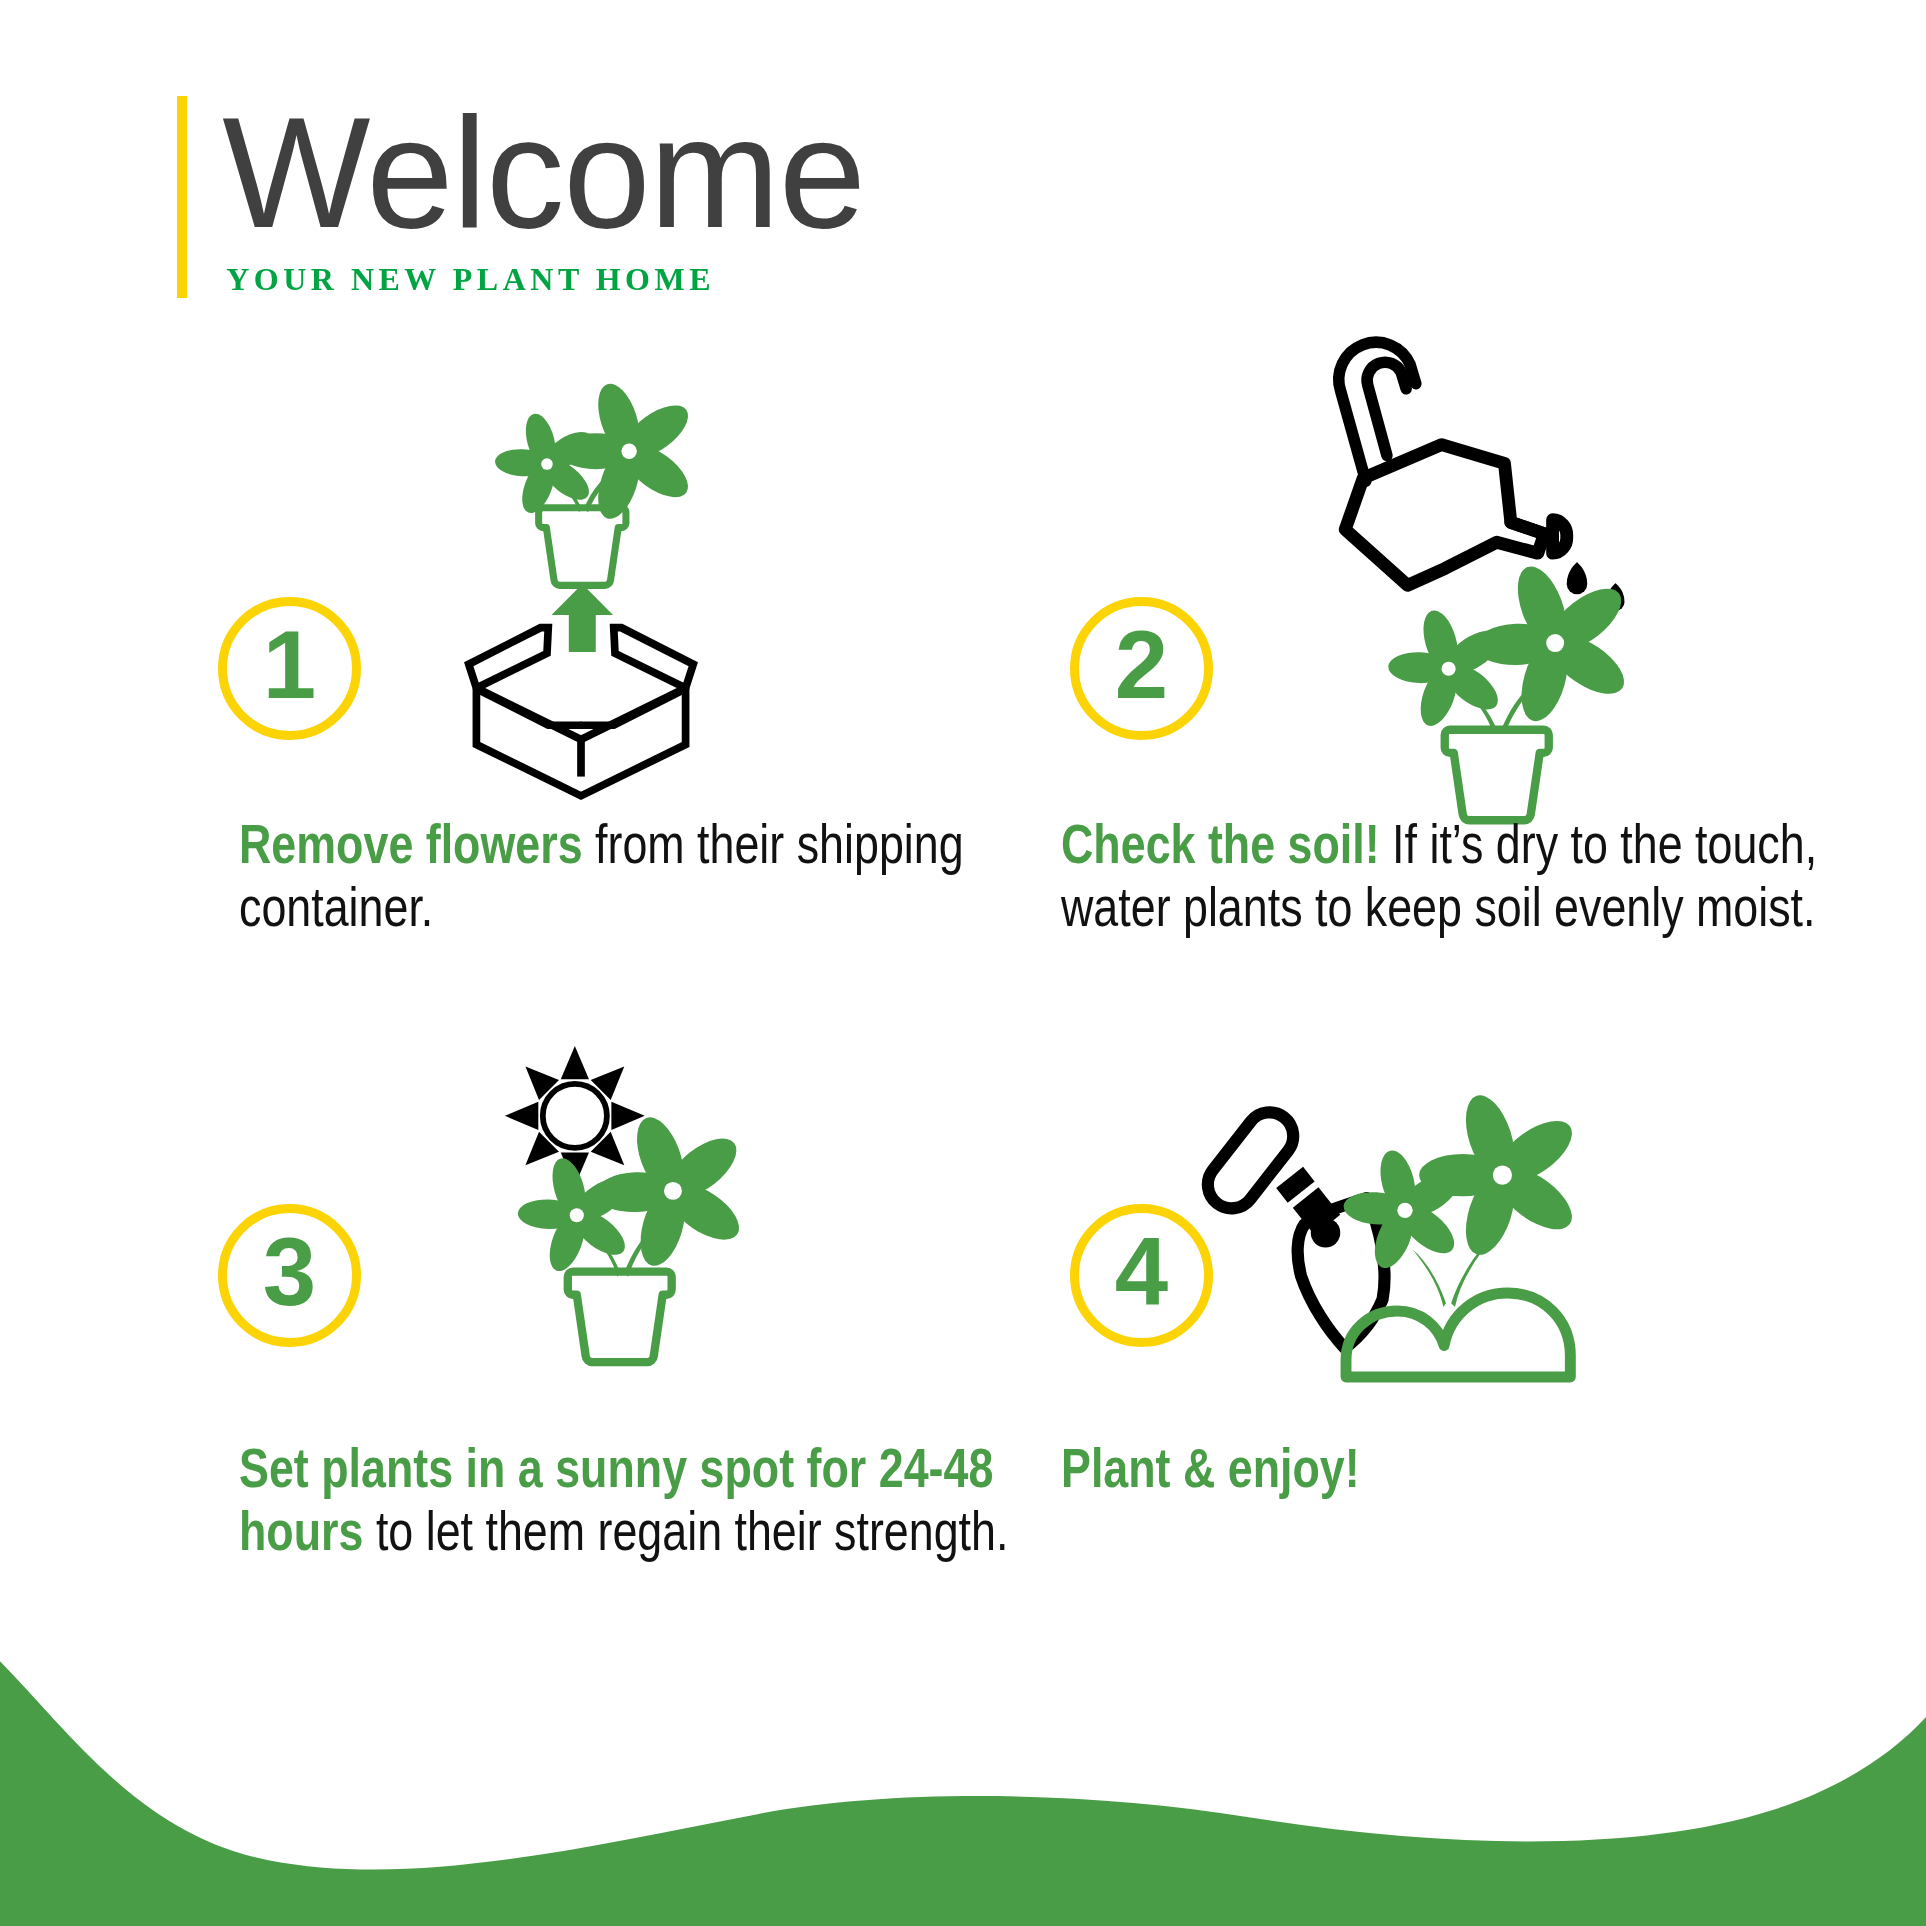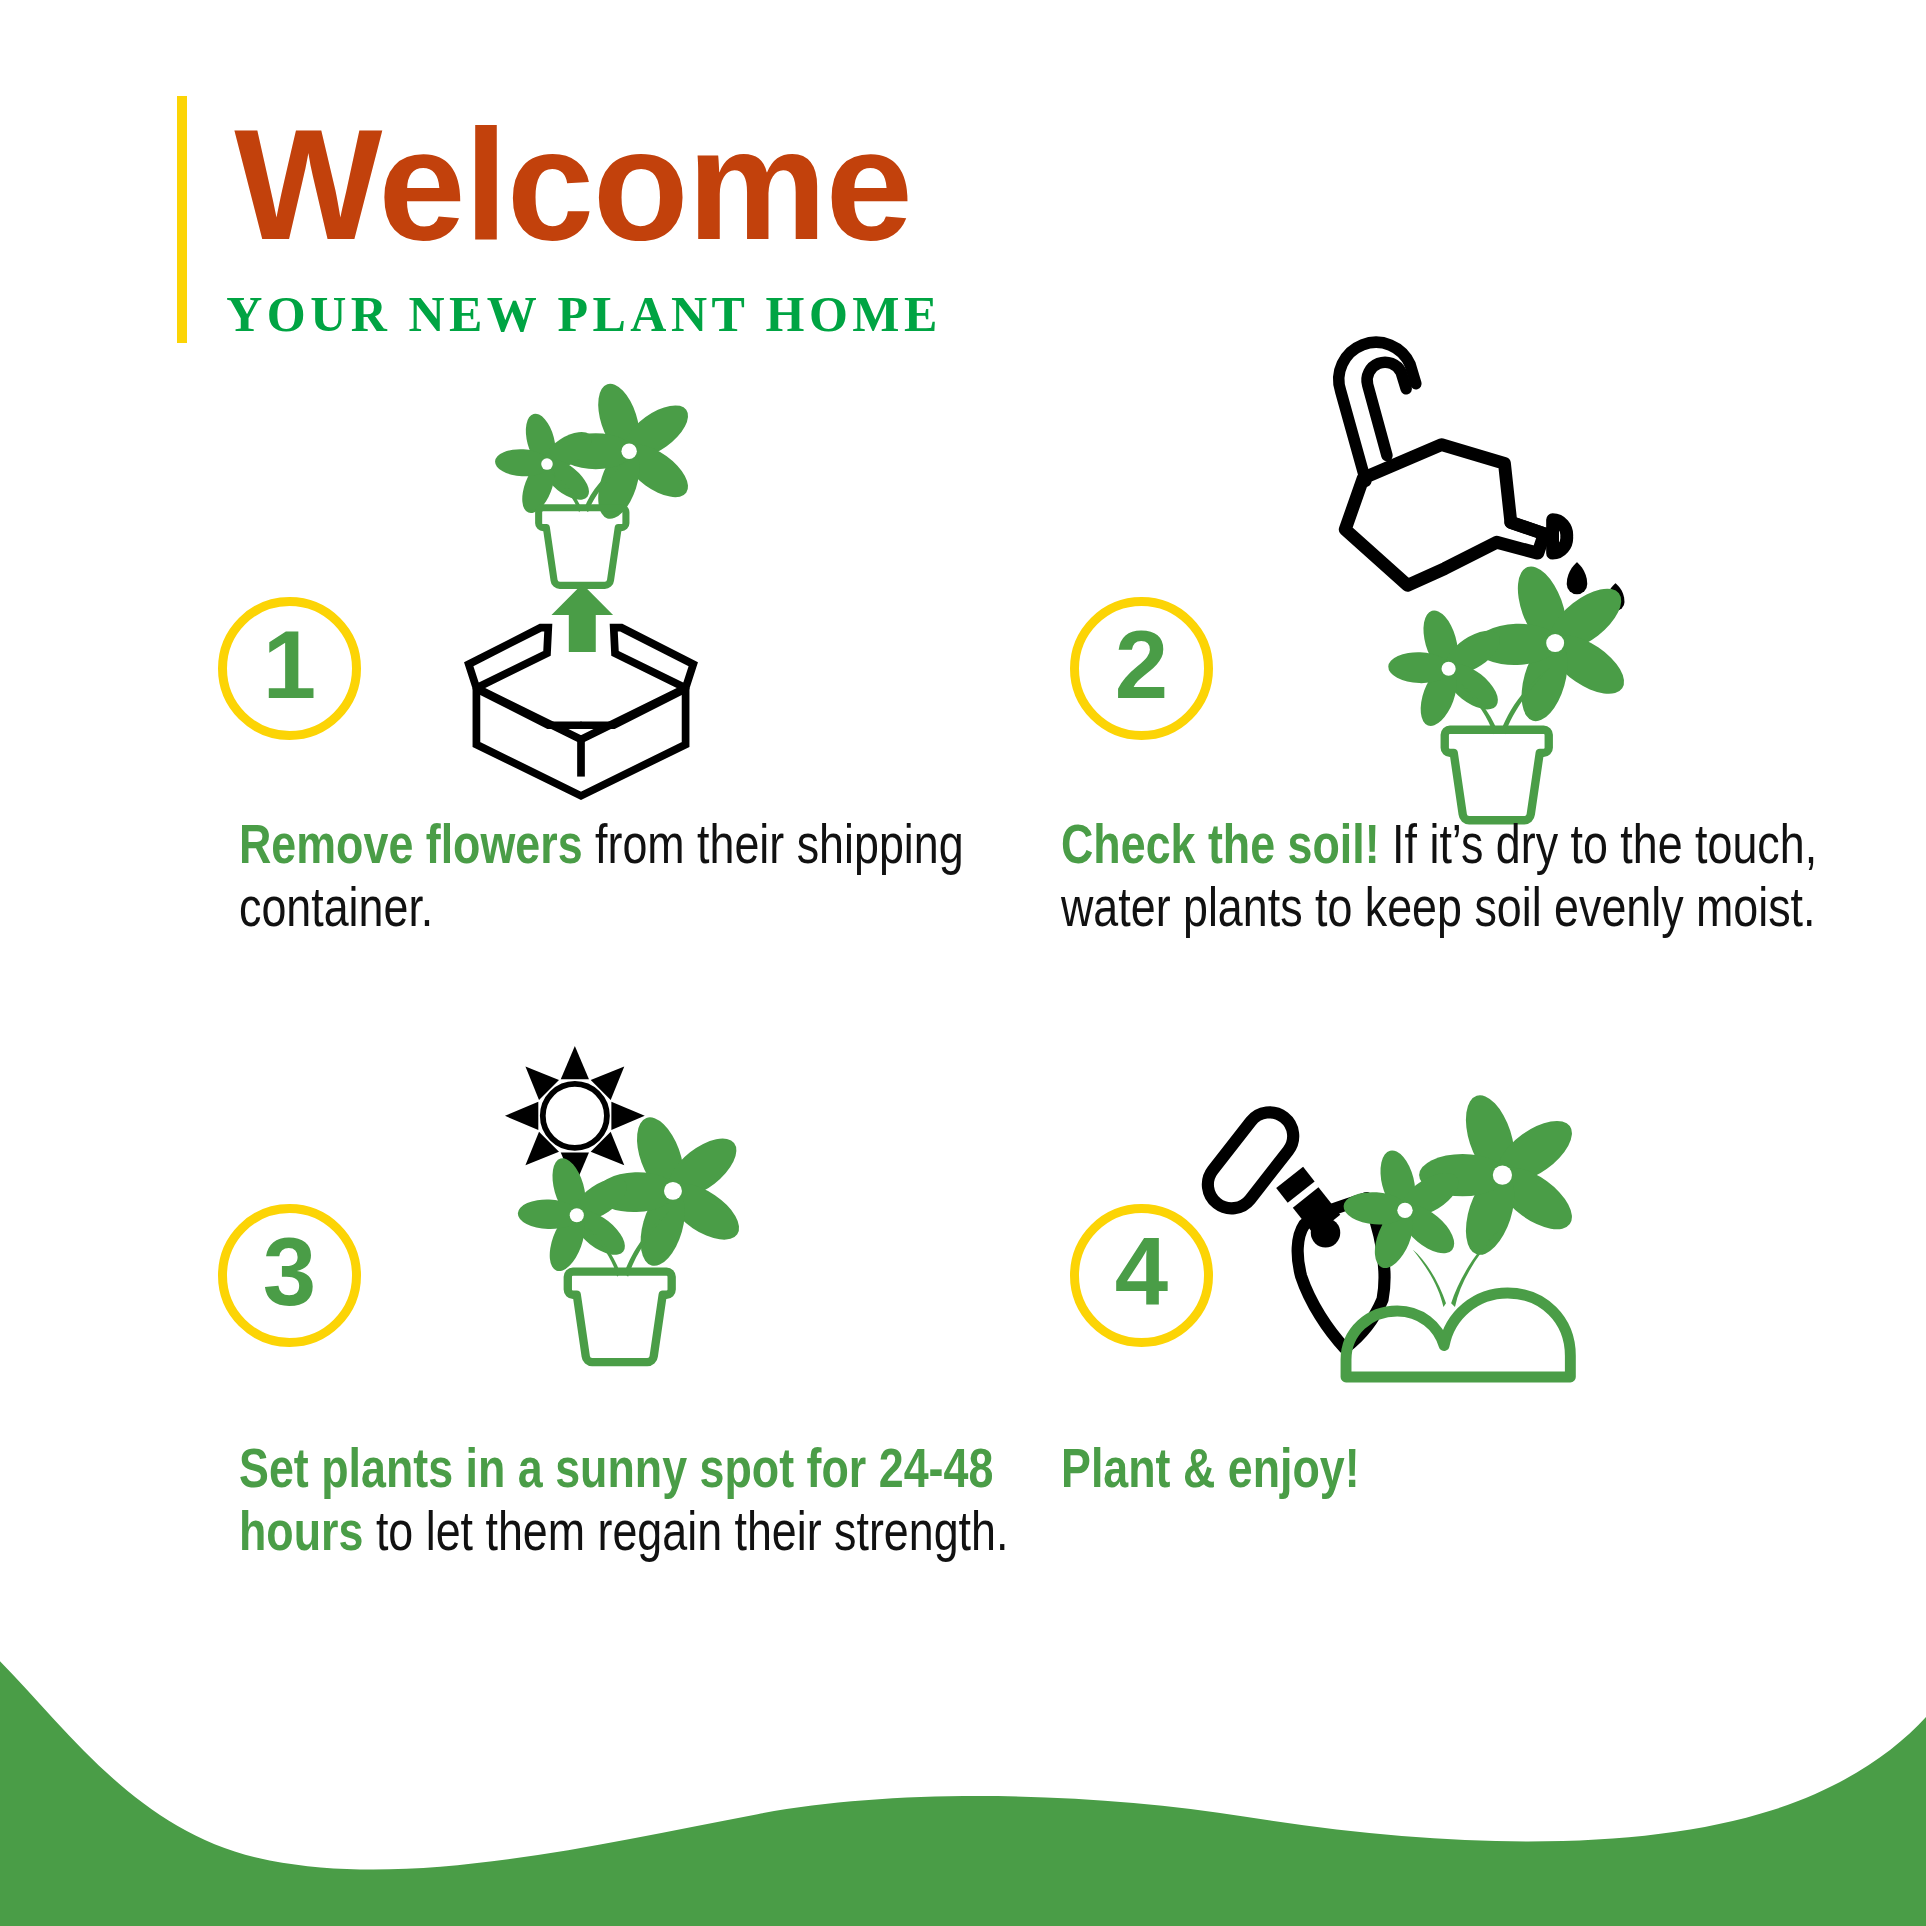--- a/index.html
+++ b/index.html
@@ -34,31 +34,31 @@
     flex: 0 0 auto;
   }
   .header-text {
     display: flex;
     flex-direction: column;
     justify-content: flex-start;
   }
   .title {
     font-family: "Liberation Sans", sans-serif;
     font-size: 157px;
-    font-weight: bold;
+    font-weight: normal;
     line-height: 0.98;
-    color: #c2410c;
+    color: #404040;
     letter-spacing: -1.3px;
-    margin: 12px;
+    margin: 0;
     padding: 0;
     white-space: nowrap;
   }
   .subtitle {
     font-family: "Liberation Serif", serif;
-    font-size: 50px;
+    font-size: 32px;
     font-weight: bold;
     color: #00A443;
     letter-spacing: 4.5px;
     margin: 11.6px 0 0 3.9px;
     white-space: nowrap;
   }
 
   
   .steps {
     position: absolute;

